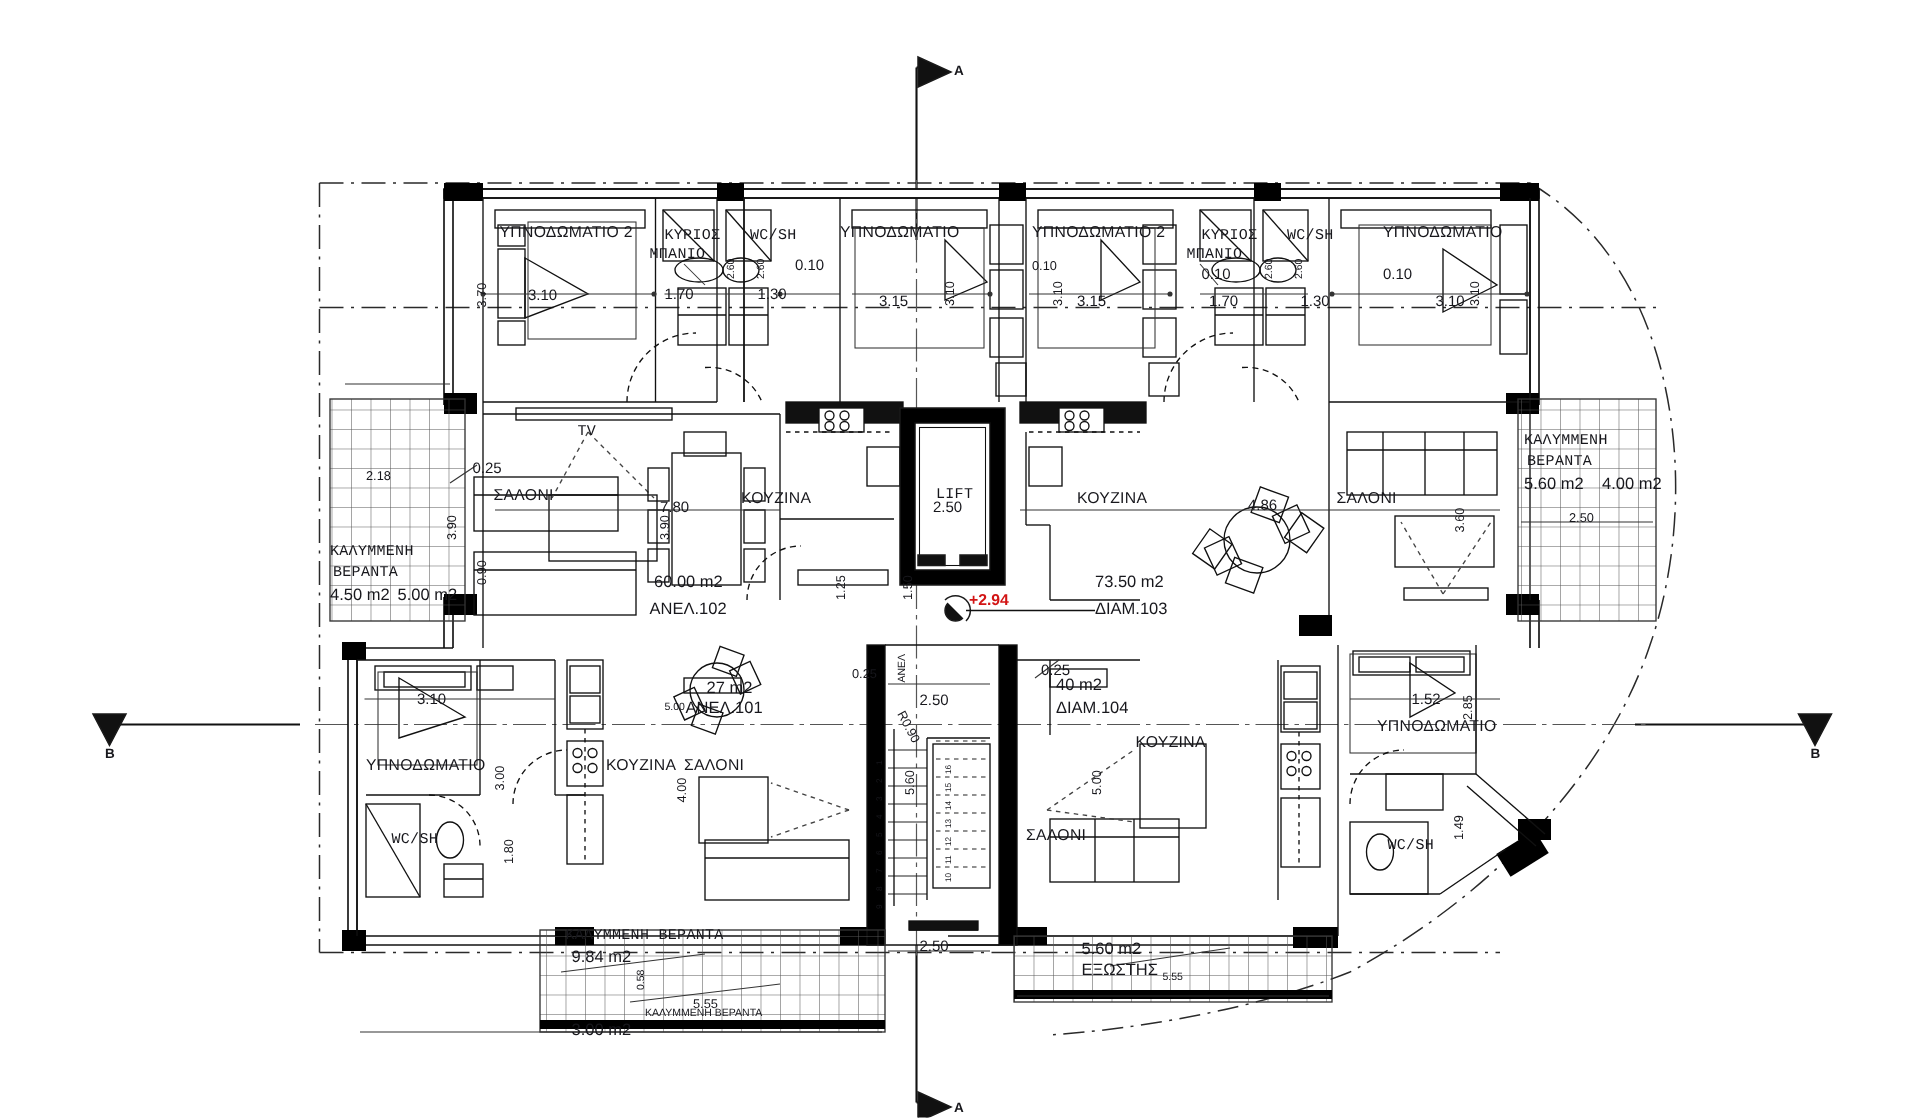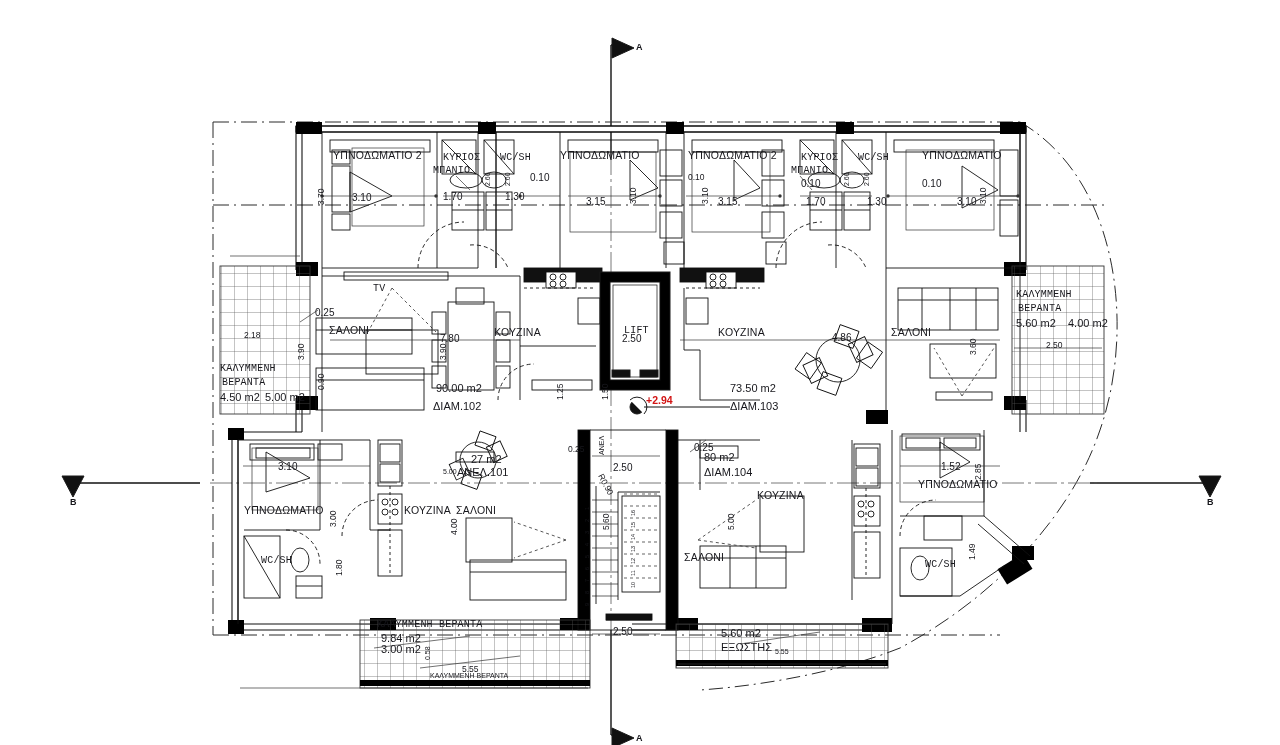--- a/index.html
+++ b/index.html
@@ -481,29 +481,29 @@
 <div class="lbl dimsm vert" style="left:316px;top:205px">3.70</div>
 <div class="lbl room2" style="left:443px;top:152px">ΚΥΡΙΟΣ</div>
 <div class="lbl room2" style="left:433px;top:165px">ΜΠΑΝΙΟ</div>
 <div class="lbl room2" style="left:500px;top:152px">WC/SH</div>
 <div class="lbl dim" style="left:443px;top:191px">1.70</div>
 <div class="lbl dim" style="left:505px;top:191px">1.30</div>
 <div class="lbl dim" style="left:530px;top:172px">0.10</div>
 <div class="lbl tiny vert" style="left:484px;top:186px">2.60</div>
 <div class="lbl tiny vert" style="left:504px;top:186px">2.60</div>
 
-<div class="lbl room2" style="left:373px;top:283px">TV</div>
+<div class="lbl room2" style="left:385px;top:283px">TV</div>
 <div class="lbl dim" style="left:315px;top:307px">0.25</div>
 <div class="lbl room" style="left:329px;top:324px">ΣΑΛΟΝΙ</div>
 <div class="lbl dimsm vert" style="left:296px;top:360px">3.90</div>
 <div class="lbl dim" style="left:440px;top:333px">7.80</div>
 <div class="lbl dimsm vert" style="left:438px;top:360px">3.90</div>
 <div class="lbl room" style="left:494px;top:326px">ΚΟΥΖΙΝΑ</div>
-<div class="lbl area" style="left:436px;top:382px">90.00 m2</div>
-<div class="lbl area" style="left:433px;top:400px">ΔΙΑΜ.102</div>
+<div class="lbl area" style="left:436px;top:382px">60.00 m2</div>
+<div class="lbl area" style="left:433px;top:400px">ΑΝΕΛ.102</div>
 <div class="lbl dimsm vert" style="left:555px;top:400px">1.25</div>
 <div class="lbl dimsm vert" style="left:600px;top:400px">1.50</div>
 
 <div class="lbl room2" style="left:624px;top:325px">LIFT</div>
 <div class="lbl dim" style="left:622px;top:333px">2.50</div>
 <div class="lbl red" style="left:646px;top:394px">+2.94</div>
 
 <div class="lbl room" style="left:560px;top:149px">ΥΠΝΟΔΩΜΑΤΙΟ</div>
 <div class="lbl dim" style="left:586px;top:196px">3.15</div>
 <div class="lbl dimsm vert" style="left:628px;top:204px">3.10</div>
@@ -530,32 +530,32 @@
 <div class="lbl dim" style="left:832px;top:332px">4.86</div>
 <div class="lbl room" style="left:891px;top:326px">ΣΑΛΟΝΙ</div>
 <div class="lbl dimsm vert" style="left:968px;top:355px">3.60</div>
 <div class="lbl area" style="left:730px;top:382px">73.50 m2</div>
 <div class="lbl area" style="left:730px;top:400px">ΔΙΑΜ.103</div>
 
 <div class="lbl room2" style="left:220px;top:363px">ΚΑΛΥΜΜΕΝΗ</div>
 <div class="lbl room2" style="left:222px;top:377px">ΒΕΡΑΝΤΑ</div>
 <div class="lbl area" style="left:220px;top:391px">4.50 m2</div>
 <div class="lbl area" style="left:265px;top:391px">5.00 m2</div>
-<div class="lbl dimsm" style="left:244px;top:330px">2.18</div>
+<div class="lbl dimsm" style="left:244px;top:312px">2.18</div>
 <div class="lbl dimsm vert" style="left:316px;top:390px">0.90</div>
 
 <div class="lbl room2" style="left:1016px;top:289px">ΚΑΛΥΜΜΕΝΗ</div>
 <div class="lbl room2" style="left:1018px;top:303px">ΒΕΡΑΝΤΑ</div>
 <div class="lbl area" style="left:1016px;top:317px">5.60 m2</div>
 <div class="lbl area" style="left:1068px;top:317px">4.00 m2</div>
 <div class="lbl dimsm" style="left:1046px;top:340px">2.50</div>
 
 <div class="lbl room2" style="left:377px;top:619px">ΚΑΛΥΜΜΕΝΗ ΒΕΡΑΝΤΑ</div>
 <div class="lbl area" style="left:381px;top:632px">9.84 m2</div>
-<div class="lbl area" style="left:381px;top:643px">3.00 m2</div>
+<div class="lbl area" style="left:381px;top:681px">3.00 m2</div>
 <div class="lbl dimsm" style="left:462px;top:664px">5.55</div>
 <div class="lbl tiny vert" style="left:424px;top:660px">0.58</div>
 <div class="lbl tiny" style="left:430px;top:672px">ΚΑΛΥΜΜΕΝΗ ΒΕΡΑΝΤΑ</div>
 
 <div class="lbl area" style="left:721px;top:627px">5.60 m2</div>
 <div class="lbl area" style="left:721px;top:641px">ΕΞΩΣΤΗΣ</div>
 <div class="lbl tiny" style="left:775px;top:648px">5.55</div>
 
 <div class="lbl dim" style="left:278px;top:461px">3.10</div>
 <div class="lbl dimsm vert" style="left:328px;top:527px">3.00</div>
@@ -587,21 +587,21 @@
 <div class="lbl stairnum vert" style="left:584px;top:606px">9</div>
 <div class="lbl stairnum vert" style="left:630px;top:588px">10</div>
 <div class="lbl stairnum vert" style="left:630px;top:576px">11</div>
 <div class="lbl stairnum vert" style="left:630px;top:564px">12</div>
 <div class="lbl stairnum vert" style="left:630px;top:552px">13</div>
 <div class="lbl stairnum vert" style="left:630px;top:540px">14</div>
 <div class="lbl stairnum vert" style="left:630px;top:528px">15</div>
 <div class="lbl stairnum vert" style="left:630px;top:516px">16</div>
 
 <div class="lbl dim" style="left:694px;top:442px">0.25</div>
-<div class="lbl area" style="left:704px;top:451px">80 m2</div>
+<div class="lbl area" style="left:704px;top:451px">40 m2</div>
 <div class="lbl area" style="left:704px;top:466px">ΔΙΑΜ.104</div>
 <div class="lbl room" style="left:757px;top:489px">ΚΟΥΖΙΝΑ</div>
 <div class="lbl dimsm vert" style="left:726px;top:530px">5.00</div>
 <div class="lbl room" style="left:684px;top:551px">ΣΑΛΟΝΙ</div>
 <div class="lbl room" style="left:918px;top:478px">ΥΠΝΟΔΩΜΑΤΙΟ</div>
 <div class="lbl dim" style="left:941px;top:461px">1.52</div>
 <div class="lbl dimsm vert" style="left:973px;top:480px">2.85</div>
 <div class="lbl room2" style="left:925px;top:559px">WC/SH</div>
 <div class="lbl dimsm vert" style="left:967px;top:560px">1.49</div>
 

